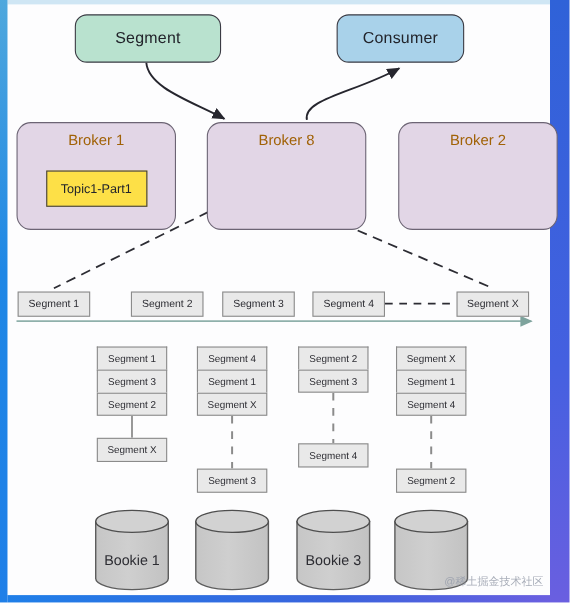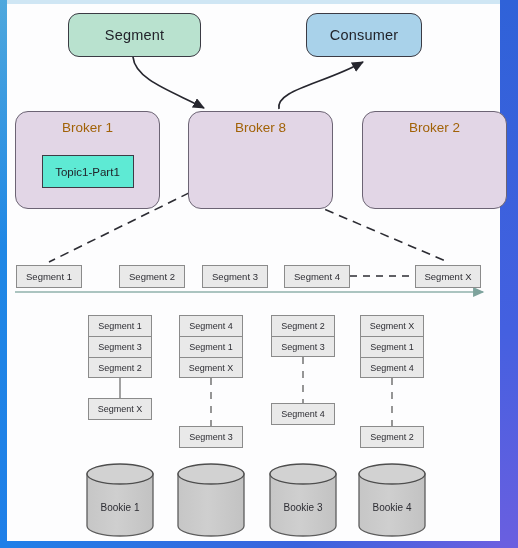--- a/index.html
+++ b/index.html
@@ -96,21 +96,21 @@
     color: #a16207;
   }
   .topic-box {
     position: absolute;
     left: 50%;
     transform: translateX(-50%);
     top: 43px;
     width: 92px;
     height: 33px;
     box-sizing: border-box;
-    background: #5eead4;
+    background: #fde047;
     border: 1.5px solid #3e3b45;
     display: flex;
     align-items: center;
     justify-content: center;
     font-size: 11.5px;
     color: #22242b;
     white-space: nowrap;
   }
 
   
@@ -169,21 +169,21 @@
   .bookie {
     position: absolute;
     width: 66px;
     height: 68px;
   }
   .bookie .label {
     position: absolute;
     left: 0; top: 32px;
     width: 100%;
     text-align: center;
-    font-size: 10px;
+    font-size: 13px;
     color: #2d2d33;
     z-index: 2;
     white-space: nowrap;
   }
 
   .watermark {
     position: absolute;
     right: 6px;
     bottom: 5px;
     font-size: 10px;
@@ -310,21 +310,19 @@
       <div class="stack-cell">Segment 4</div>
     </div>
     <div class="detached" style="left:353px; top:422px">Segment 2</div>
 
     <div class="bookie" style="left:80px; top:466px">
       <div class="label">Bookie 1</div>
     </div>
     <div class="bookie" style="left:263px; top:466px">
       <div class="label">Bookie 3</div>
     </div>
-    <div class="bookie" style="left:352px; top:466px">
-      <div class="label">Bookie 4</div>
-    </div>
-
+
+    <div class="watermark">@稀土掘金技术社区</div>
   </div>
 
   <div class="edge-top"></div>
   <div class="edge-bottom"></div>
 </div>
 
 </body></html>

